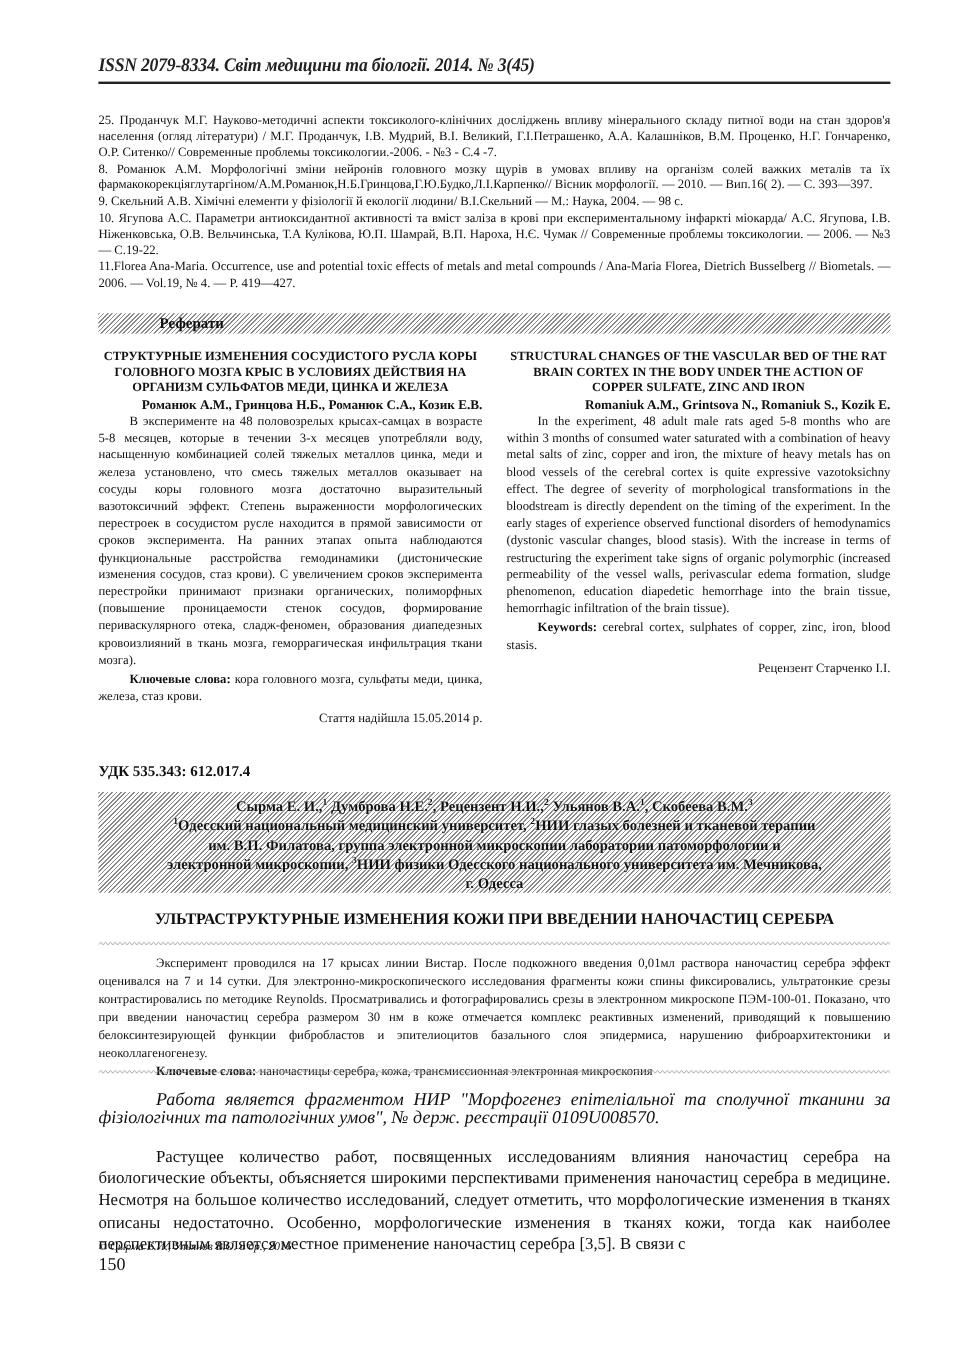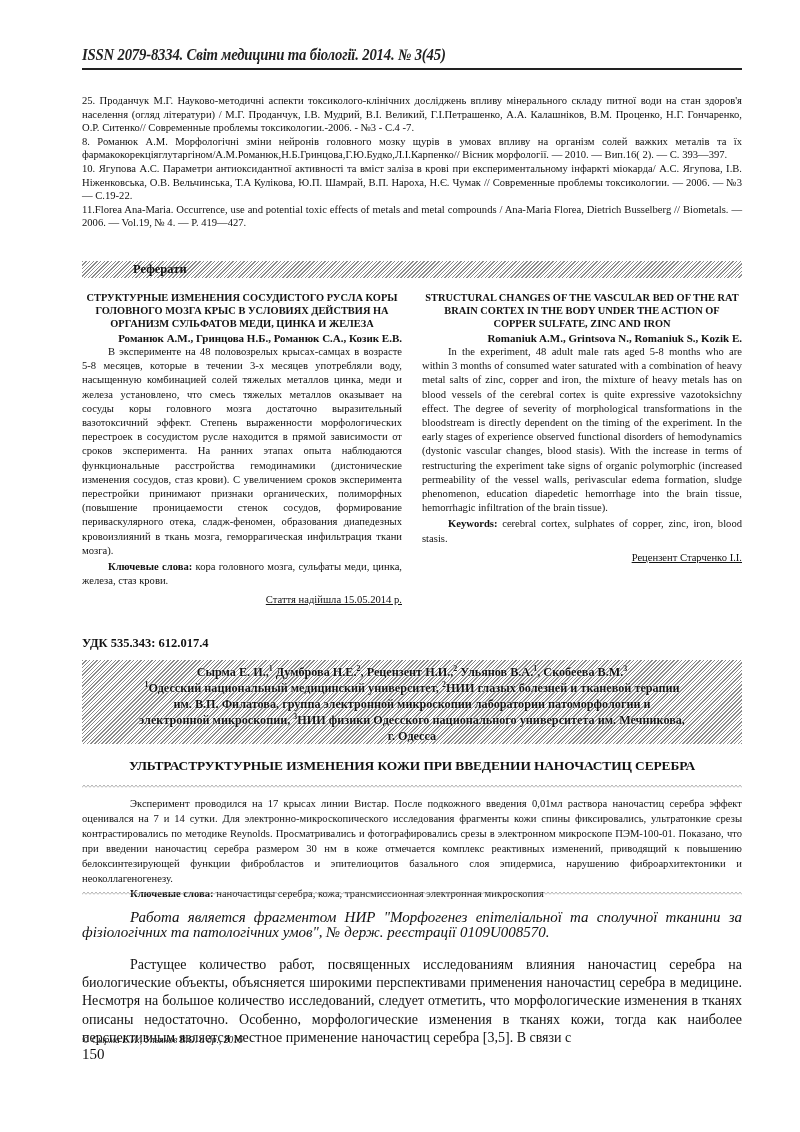--- a/index.html
+++ b/index.html
@@ -15,21 +15,21 @@
   .ref-bar { position: absolute; top: 261px; left: 0; width: 660px; height: 17px; }
   .ref-bar span { position: absolute; left: 51px; top: 1px; font-weight: bold; font-size: 12.5px; color: #111; }
   .col { position: absolute; top: 291px; width: 320px; font-size: 10.6px; line-height: 14.2px; }
   .col-left { left: 0; }
   .col-right { left: 340px; }
   .abs-title { font-weight: bold; font-size: 10.4px; text-align: center; line-height: 13px; margin: 0; }
   .abs-authors { font-weight: bold; font-size: 11px; text-align: right; margin: 1px 0 0 0; line-height: 14px; }
   .abs-text { text-align: justify; margin: 0; text-indent: 26px; }
   .abs-kw { margin: 2px 0 0 0; text-align: justify; text-indent: 26px; }
   .abs-kw b { font-weight: bold; }
-  .abs-sign { text-align: right; margin: 5px 0 0 0; text-decoration: underline; }
+  .abs-sign { text-align: right; margin: 5px 0 0 0; }
   .udk { position: absolute; top: 636px; left: 0; font-weight: bold; font-size: 12.5px; }
   .authors-box { position: absolute; top: 660px; left: 0; width: 660px; height: 84px; }
   .authors-box p { margin: 0; text-align: center; font-weight: bold; font-size: 12.2px; line-height: 16px; color: #111; text-shadow: 0 0 2px #fff, 0 0 2px #fff; }
   .authors-box p.first { padding-top: 4px; }
   sup { font-size: 8px; vertical-align: super; line-height: 0; }
   .main-title { position: absolute; top: 758px; left: 0; width: 660px; text-align: center; font-weight: bold; font-size: 13.4px; letter-spacing: -0.1px; }
   .wavy { position: absolute; left: 0; width: 660px; height: 5px; overflow: hidden; }
   .wavy svg { display: block; }
   .summary { position: absolute; top: 796px; left: 0; width: 660px; font-size: 10.6px; line-height: 15px; text-align: justify; }
   .summary p { margin: 0; text-indent: 48px; }
@@ -47,20 +47,21 @@
 <div class="page">
 
   <div class="header">
     <div class="header-title">ISSN 2079-8334. Світ медицини та біології. 2014. № 3(45)</div>
     <div class="header-rule"></div>
   </div>
 
   <div class="refs">
     <p>25. Проданчук М.Г. Науково-методичні аспекти токсиколого-клінічних досліджень впливу мінерального складу питної води на стан здоров'я населення (огляд літератури) / М.Г. Проданчук, І.В. Мудрий, В.І. Великий, Г.І.Петрашенко, А.А. Калашніков, В.М. Проценко, Н.Г. Гончаренко, О.Р. Ситенко// Современные проблемы токсикологии.-2006. - №3 - С.4 -7.</p>
     <p>8. Романюк А.М. Морфологічні зміни нейронів головного мозку щурів в умовах впливу на організм солей важких металів та їх фармакокорекціяглутаргіном/А.М.Романюк,Н.Б.Гринцова,Г.Ю.Будко,Л.І.Карпенко// Вісник морфології. — 2010. — Вип.16( 2). — С. 393—397.</p>
+    <p>9. Скельний А.В. Хімічні елементи у фізіології й екології людини/ В.І.Скельний — М.: Наука, 2004. — 98 с.</p>
     <p>10. Ягупова А.С. Параметри антиоксидантної активності та вміст заліза в крові при експериментальному інфаркті міокарда/ А.С. Ягупова, І.В. Ніженковська, О.В. Вельчинська, Т.А Кулікова, Ю.П. Шамрай, В.П. Нароха, Н.Є. Чумак // Современные проблемы токсикологии. — 2006. — №3 — С.19-22.</p>
     <p>11.Florea Ana-Maria. Occurrence, use and potential toxic effects of metals and metal compounds / Ana-Maria Florea, Dietrich Busselberg // Biometals. — 2006. — Vol.19, № 4. — P. 419—427.</p>
   </div>
 
   <div class="ref-bar hatch">
     <span>Реферати</span>
   </div>
 
   <div class="col col-left">
     <p class="abs-title">СТРУКТУРНЫЕ ИЗМЕНЕНИЯ СОСУДИСТОГО РУСЛА КОРЫ ГОЛОВНОГО МОЗГА КРЫС В УСЛОВИЯХ ДЕЙСТВИЯ НА ОРГАНИЗМ СУЛЬФАТОВ МЕДИ, ЦИНКА И ЖЕЛЕЗА</p>

